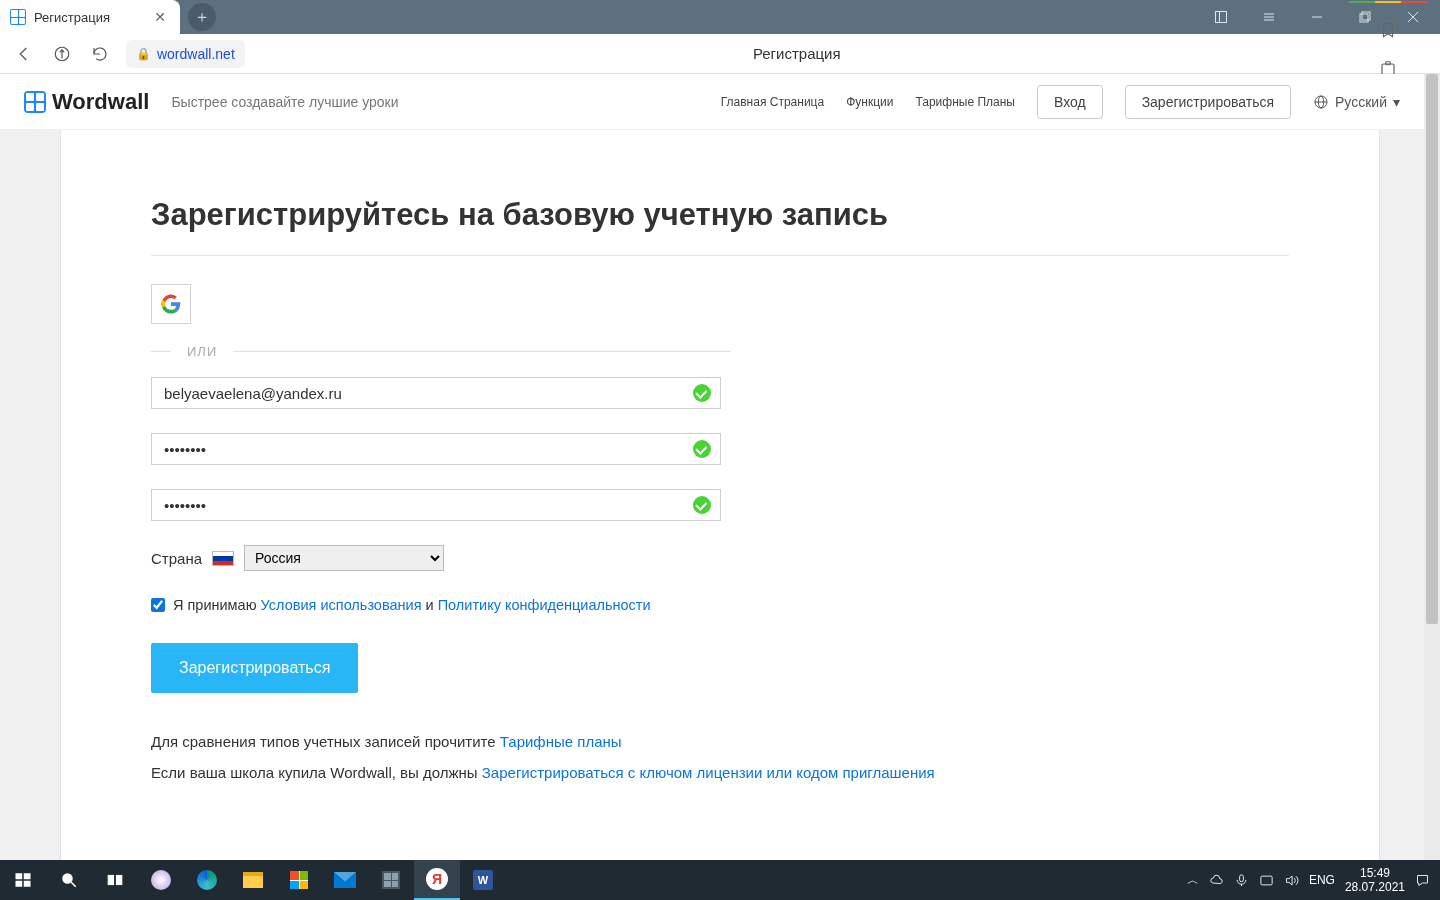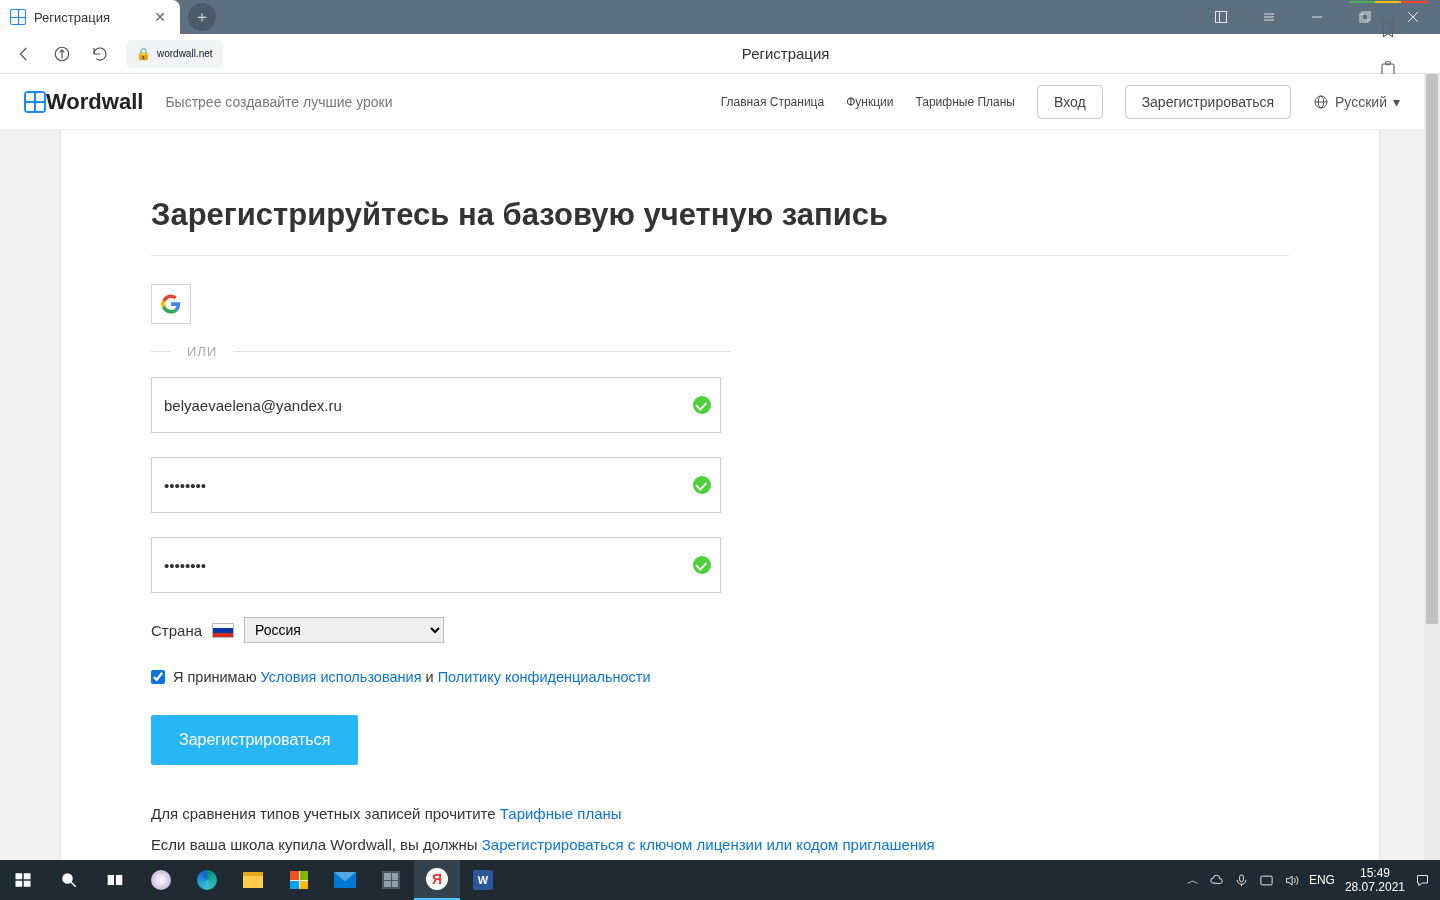--- a/index.html
+++ b/index.html
@@ -16,38 +16,38 @@
   .winbtns { display:flex; align-items:center; gap:2px; padding-right:4px;}
   .winbtn { width:46px; height:34px; display:flex; align-items:center; justify-content:center; color:#e0e6ea; font-size:12px;}
   .winbtn svg { width:12px; height:12px; stroke:#e0e6ea; fill:none; stroke-width:1;}
 
   
   .toolbar { height:40px; background:#fff; display:flex; align-items:center; padding:0 12px; gap:14px; border-bottom:1px solid #e0e0e0;}
   .tbtn { width:24px; height:24px; display:flex; align-items:center; justify-content:center; color:#555; cursor:pointer;}
   .tbtn svg{width:18px;height:18px;stroke:#555;fill:none;stroke-width:1.6;}
   .addrbox { display:flex; align-items:center; gap:6px; background:#f1f3f4; border-radius:6px; padding:4px 10px; height:28px;}
   .addrbox .lock{color:#888;font-size:12px;}
-  .addrbox .url{color:#0f172a;font-size:10px;}
+  .addrbox .url{color:#1d4ed8;font-size:14px;}
   .toolbar-center{flex:1; text-align:center; font-size:15px; color:#333;}
   .toolbar-right{display:flex; align-items:center; gap:18px;flex-direction:column;}
   .reviews { font-size:12.5px; color:#555; border-bottom:2px solid; border-image:linear-gradient(90deg,#4caf50 0 33%,#ffc107 33% 66%,#f44336 66% 100%) 1; padding-bottom:2px;}
   .reviews::before{content:"★ "; color:#444;}
   .tright-icon{color:#666;}
   .tright-icon svg{width:18px;height:18px;stroke:#666;fill:none;stroke-width:1.6;}
 
   
   .page-wrap { position:relative; height:calc(900px - 34px - 40px - 40px); background:#f0f0f0; display:flex; justify-content:center; overflow:hidden;}
   .page-wrap .vscroll { position:absolute; right:0; top:0; width:16px; height:100%; background:#eaeaea;}
   .page-wrap .vscroll .thumb{ position:absolute; left:2px; right:2px; top:0; height:70%; background:#c2c2c2; border-radius:2px;}
   .page { width:1320px; margin-top:12px; background:#fff; border:1px solid #e4e4e4; padding:0; height:100%; overflow:hidden;}
 
   
   .site-header{ height:56px; border-bottom:1px solid #eee; display:flex; align-items:center; padding:0 24px; gap:22px; position:absolute; top:0; left:0; right:16px; background:#fff; z-index:5;}
   .page-inner{ padding-top:60px; }
-  .logo{display:flex;align-items:center;gap:0;}
+  .logo{display:flex;align-items:center;gap:6px;}
   .logo-icon{width:22px;height:22px;background:#1e88ff;border-radius:4px;display:grid;grid-template-columns:1fr 1fr;grid-template-rows:1fr 1fr;gap:2px;padding:2px;}
   .logo-icon span{background:#fff;border-radius:1px;}
   .logo-text{font-size:22px;font-weight:700;color:#222;}
   .tagline{color:#777;font-size:14px;text-align:right;}
   .nav{margin-left:auto;display:flex;align-items:center;gap:22px;}
   .nav a{color:#444;text-decoration:none;font-size:12px;}
   .btn-outline{border:1px solid #c9c9c9;background:#fff;color:#444;padding:8px 16px;border-radius:4px;font-size:14px;cursor:pointer;}
   .lang{display:flex;align-items:center;gap:6px;color:#555;font-size:14px;}
   .lang svg{width:16px;height:16px;stroke:#555;fill:none;stroke-width:1.5;}
 
@@ -56,21 +56,21 @@
   .h1{font-size:31px;font-weight:700;color:#333;margin:30px 0 22px 0;}
   .hr{border:none;border-top:1px solid #e4e4e4;margin-bottom:28px;}
   .gbtn{display:inline-flex;align-items:center;border:1px solid #d3d3d3;cursor:pointer;background:#fff;padding:0;}
   .gbtn .gicon{width:38px;height:38px;display:flex;align-items:center;justify-content:center;background:#fff;}
   .gbtn .glabel{background:#3b82f6;color:#fff;font-weight:600;font-size:14px;padding:0 18px;height:38px;display:flex;align-items:center;}
   .or-row{display:flex;align-items:center;gap:16px;margin:20px 0 18px 0;width:580px;}
   .or-row .line{height:1px;background:#e0e0e0;flex:0 0 20px;}
   .or-row .line.right{flex:1;}
   .or-row .txt{color:#aaa;font-size:13px;letter-spacing:1px;}
   .field{position:relative;width:570px;margin-bottom:24px;}
-  .field input{width:100%;height:56px;border:1px solid #cfcfcf;padding:0 40px 0 12px;font-size:15px;color:#333;outline:none;}
+  .field input{width:100%;height:32px;border:1px solid #cfcfcf;padding:0 40px 0 12px;font-size:15px;color:#333;outline:none;}
   .field .ok{position:absolute;right:10px;top:50%;transform:translateY(-50%);width:18px;height:18px;border-radius:50%;background:#4cd137;display:flex;align-items:center;justify-content:center;}
   .field .ok::after{content:"";width:8px;height:5px;border-left:2px solid #fff;border-bottom:2px solid #fff;transform:rotate(-45deg) translate(0,-1px);}
   .country-row{display:flex;align-items:center;gap:10px;margin:6px 0 26px 0;}
   .country-row label{font-size:15px;color:#333;}
   .flag{width:22px;height:15px;background:linear-gradient(#fff 0 33%,#0039a6 33% 66%,#d52b1e 66% 100%);border:1px solid #bbb;}
   .country-row select{height:26px;border:1px solid #bbb;font-size:14px;padding:0 6px;width:200px;}
   .terms{display:flex;align-items:center;gap:8px;font-size:14.5px;color:#333;margin-bottom:30px;}
   .terms input{accent-color:#0b74de;width:14px;height:14px;}
   .terms a{color:#0b74de;text-decoration:none;}
   .submit{background:#29b6f6;color:#fff;border:none;padding:16px 28px;font-size:16px;border-radius:2px;cursor:pointer;margin-bottom:40px;}

